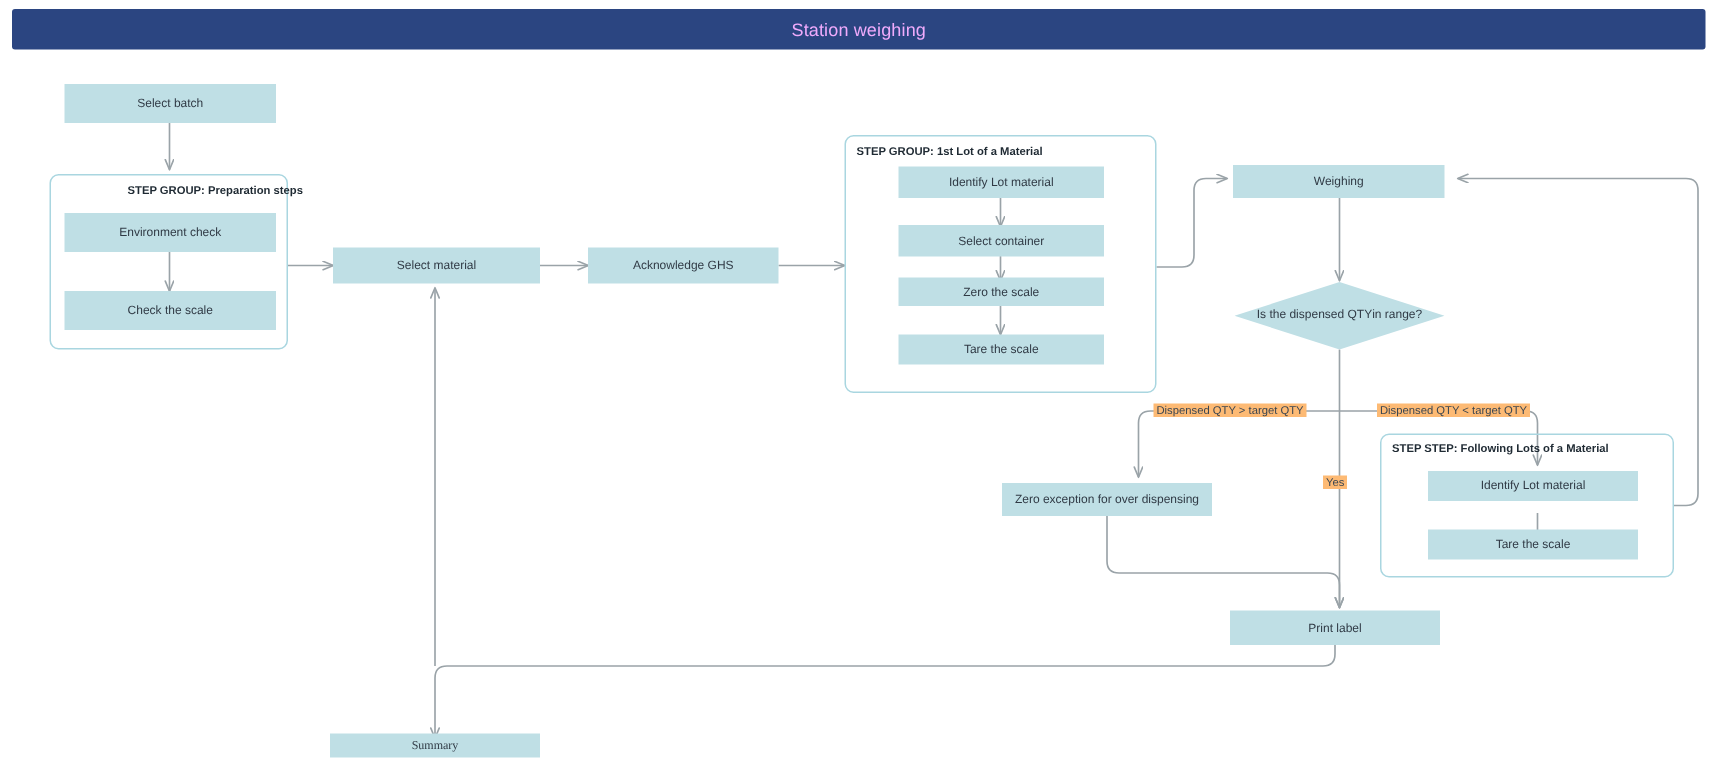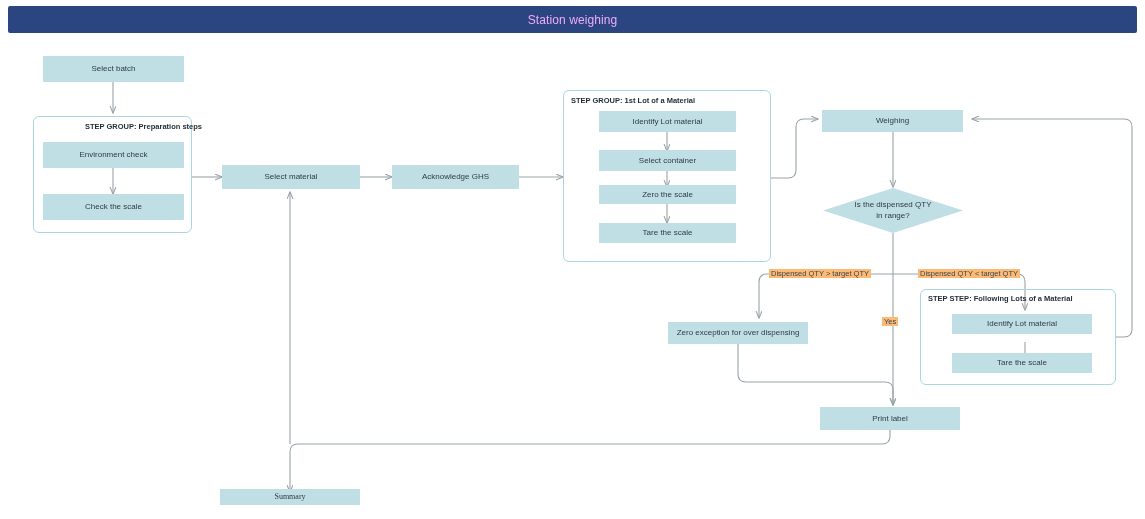--- a/index.html
+++ b/index.html
@@ -79,21 +79,20 @@
     position: absolute;
   }
   .diamond-wrap svg { display: block; }
   .diamond-label {
     position: absolute;
     left: 0;
     top: 0;
     width: 100%;
     height: 100%;
     display: flex;
-    flex-direction: column;
     align-items: center;
     justify-content: center;
     font-size: 8px;
     color: #303a45;
     line-height: 1.35;
     text-align: center;
   }
   
   .edge-label {
     position: absolute;

